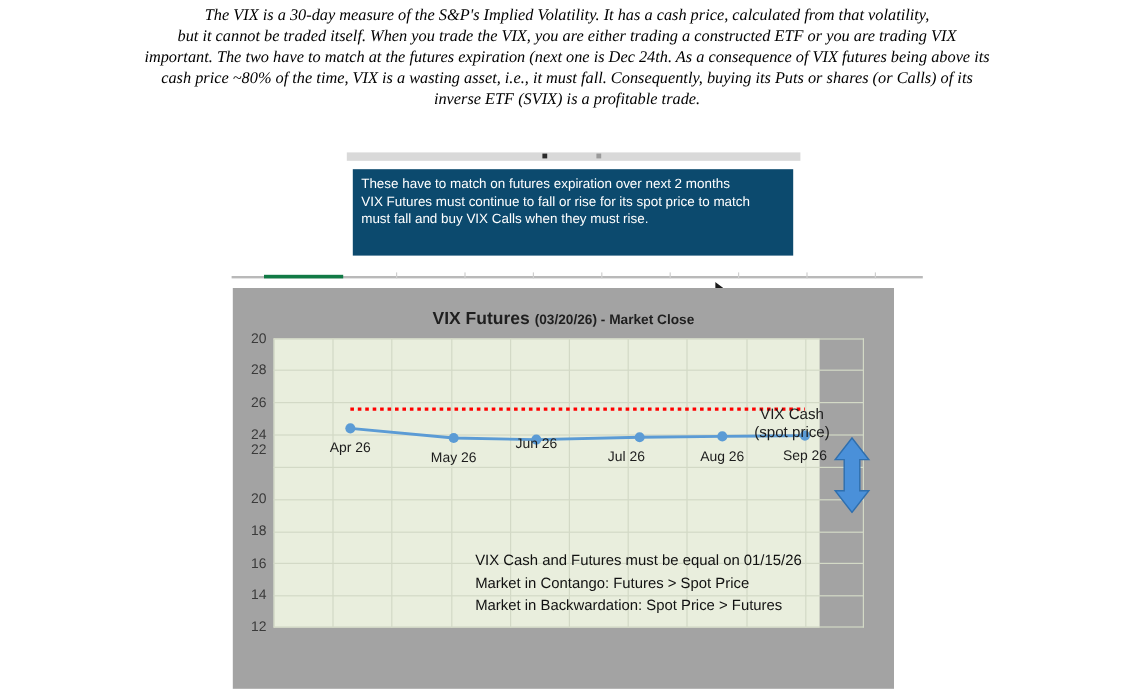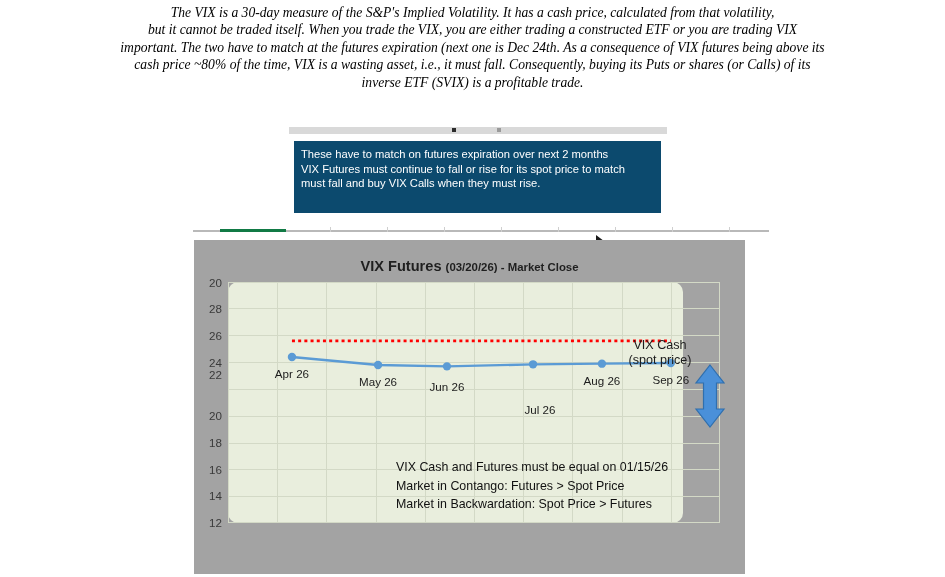--- a/index.html
+++ b/index.html
@@ -72,21 +72,20 @@
     position:absolute;left:0;top:18px;width:551px;text-align:center;
     font-size:14.6px;font-weight:bold;color:#1f1f1f;
     white-space:nowrap;
   }
   #chart-title .sub{font-size:11.4px;font-weight:bold;}
 
   
   #plot{
     position:absolute;left:34px;top:42px;width:455px;height:241px;
     background:#e9eedd;
-    border-radius:10px;
   }
   .gridline-h{position:absolute;left:0;width:492px;height:1px;background:#d3d9c6;}
   .gridline-v{position:absolute;top:0;width:1px;height:241px;background:#d3d9c6;}
 
   
   .ylab{
     position:absolute;left:0;width:28px;text-align:right;
     font-size:11.6px;color:#3a3a3a;
   }
 
@@ -218,21 +217,21 @@
       <polygon points="17,1 31,19 23.5,19 23.5,45 31,45 17,63 3,45 10.5,45 10.5,19 3,19" fill="#4a90d9" stroke="#2f6fae" stroke-width="1.2"></polygon>
     </svg>
 
     <div id="annot">
       <div>VIX Cash and Futures must be equal on 01/15/26</div>
       <div>Market in Contango: Futures &gt; Spot Price</div>
       <div>Market in Backwardation: Spot Price &gt; Futures</div>
     </div>
   <div class="ptlab" style="left: 63.96px; top: 84.9778px;">Apr 26</div>
       <div class="ptlab" style="left: 150.06px; top: 93.0111px;">May 26</div>
-      <div class="ptlab" style="left: 218.94px; top: 98px;">Jun 26</div>
-      <div class="ptlab" style="left: 312px; top: 92.3417px; margin-top: 29px;">Jul 26</div>
+      <div class="ptlab" style="left: 218.94px; top: 81px;">Jun 26</div>
+      <div class="ptlab" style="left: 294px; top: 92.3417px;">Jul 26</div>
       <div class="ptlab" style="left: 373.92px; top: 91.6722px;">Aug 26</div>
       <div class="ptlab" style="left: 442.8px; top: 91.0028px; text-align: right;">Sep 26</div>
     </div>
 
 </div>
 
 <div id="bottom-sliver"></div>
 
 </body></html>

